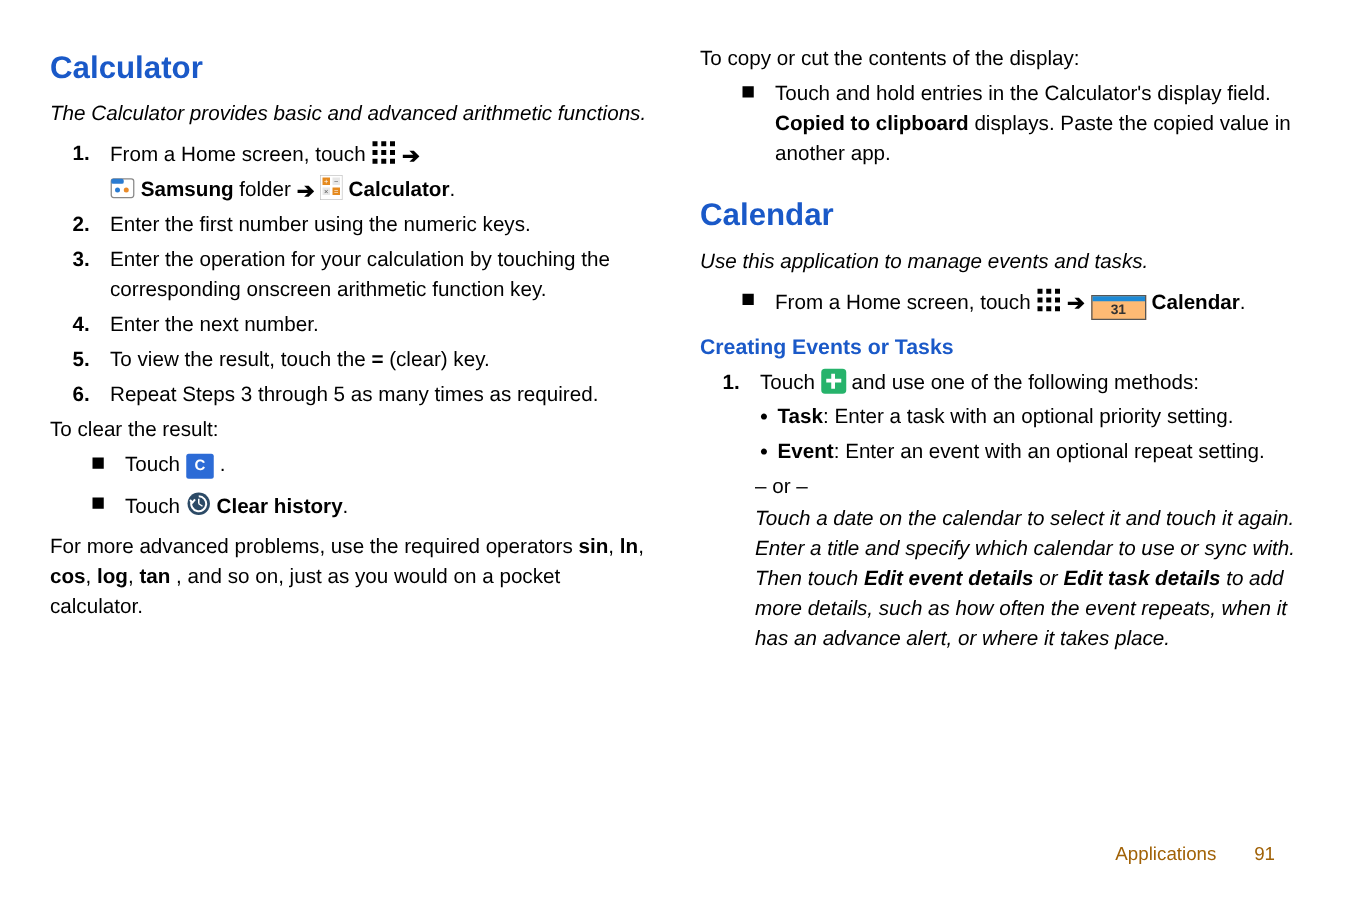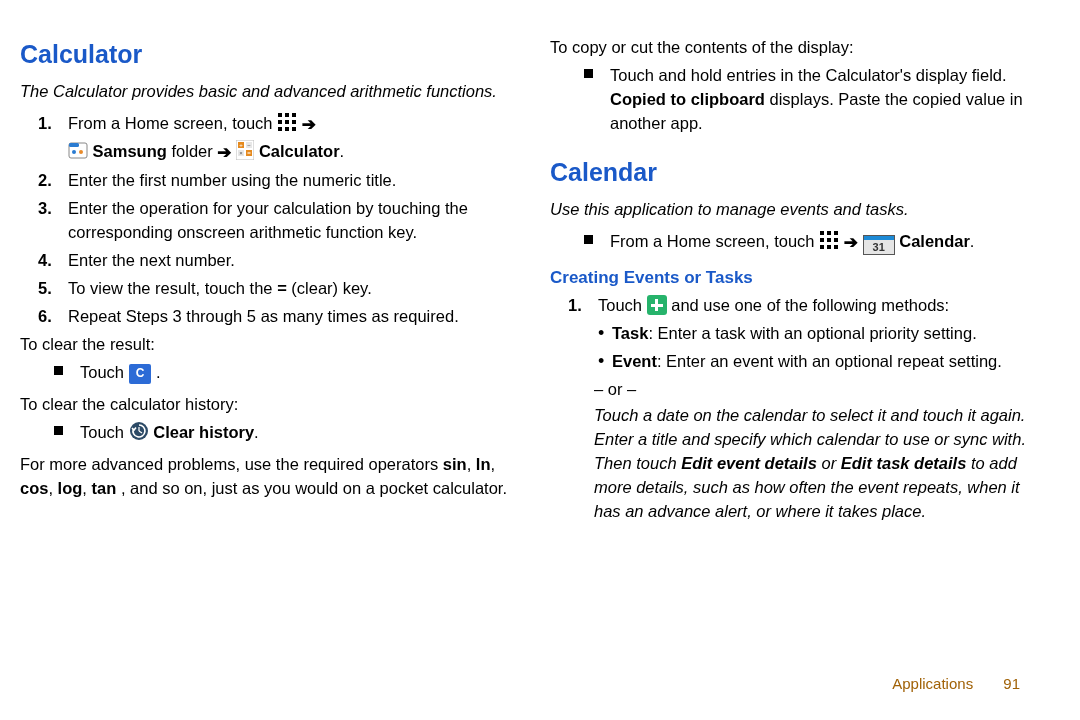--- a/index.html
+++ b/index.html
@@ -7,21 +7,21 @@
   body {
     width: 1080px;
     height: 720px;
     font-family: Arial, Helvetica, sans-serif;
     color: #000;
     background: #fff;
     position: relative;
   }
   .page {
     display: flex;
-    padding: 32px 40px 0 20px;
+    padding: 32px 40px 0 40px;
     gap: 40px;
   }
   .col {
     flex: 1;
     font-size: 16.5px;
     line-height: 1.45;
   }
   .heading {
     color: #1a59c8;
     font-weight: 800;
@@ -118,23 +118,23 @@
   }
   .plus-btn::before, .plus-btn::after {
     content: "";
     position: absolute;
     background: #fff;
   }
   .plus-btn::before { left: 4px; right: 4px; top: 8.5px; height: 3px; }
   .plus-btn::after  { top: 4px; bottom: 4px; left: 8.5px; width: 3px; }
   .cal-31 {
     display: inline-block;
-    width: 32px; height: 20px;
+    width: 44px; height: 20px;
     border: 1px solid #555;
-    background: #e5e5e5;
+    background: #fdba74;
     position: relative;
     vertical-align: -4px;
     font-size: 11px;
     font-weight: 700;
     text-align: center;
     line-height: 22px;
     color: #333;
   }
   .cal-31::before {
     content: "";
@@ -214,39 +214,38 @@
                 <text x="13" y="7" font-size="6" fill="#555" text-anchor="middle">−</text>
               <rect x="2" y="10" width="6" height="6" fill="#e7e7e7"></rect>
                 <text x="5" y="15" font-size="6" fill="#555" text-anchor="middle">×</text>
               <rect x="10" y="10" width="6" height="6" fill="#e58a1f"></rect>
                 <text x="13" y="15" font-size="6" fill="#fff" text-anchor="middle">=</text>
             </svg>
           </span>
           <span class="b">Calculator</span><span>.</span>
         </span>
       </li>
-      <li>Enter the first number using the numeric title.</li>
+      <li>Enter the first number using the numeric keys.</li>
       <li>Enter the operation for your calculation by touching the corresponding onscreen arithmetic function key.</li>
       <li>Enter the next number.</li>
       <li>
         <span>To view the result, touch the </span><span class="b">=</span><span> (clear) key.</span>
       </li>
       <li>Repeat Steps 3 through 5 as many times as required.</li>
     </ol>
 
     <p>To clear the result:</p>
     <ul class="square">
       <li>
         <span>Touch </span>
         <span class="c-btn">C</span>
         <span> .</span>
       </li>
     </ul>
 
-    <p>To clear the calculator history:</p>
     <ul class="square">
       <li>
         <span>Touch </span>
         <span class="icon">
           <svg width="20" height="20" viewBox="0 0 20 20">
             <circle cx="10" cy="10" r="9" fill="#2c4a66"></circle>
             <path d="M10 4 a6 6 0 1 1 -5.7 4" fill="none" stroke="#fff" stroke-width="1.6"></path>
             <path d="M3 7 l2 2 l2 -2.5" fill="none" stroke="#fff" stroke-width="1.6"></path>
             <line x1="10" y1="10" x2="10" y2="6" stroke="#fff" stroke-width="1.2"></line>
             <line x1="10" y1="10" x2="13" y2="12" stroke="#fff" stroke-width="1.2"></line>

